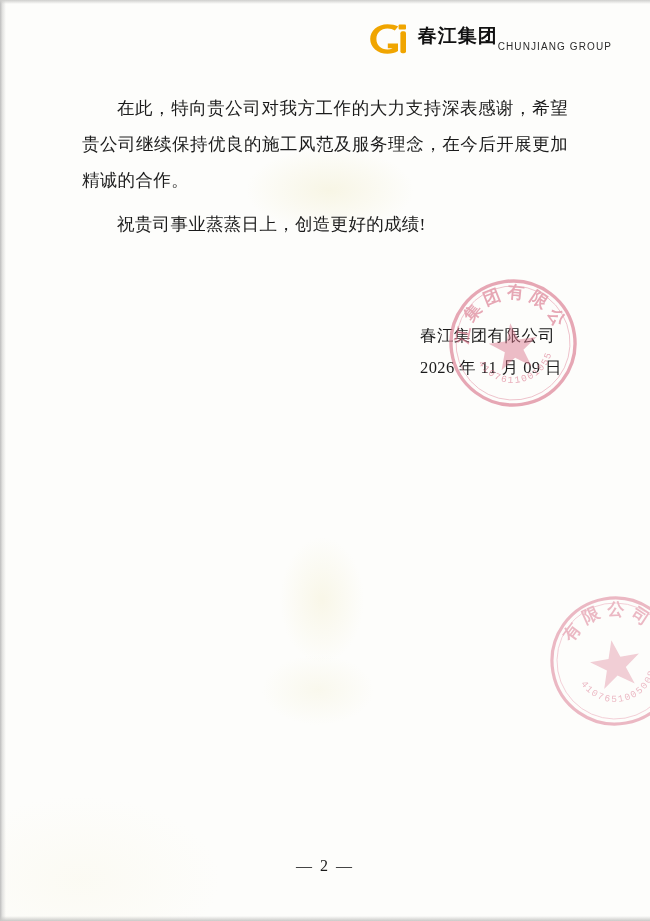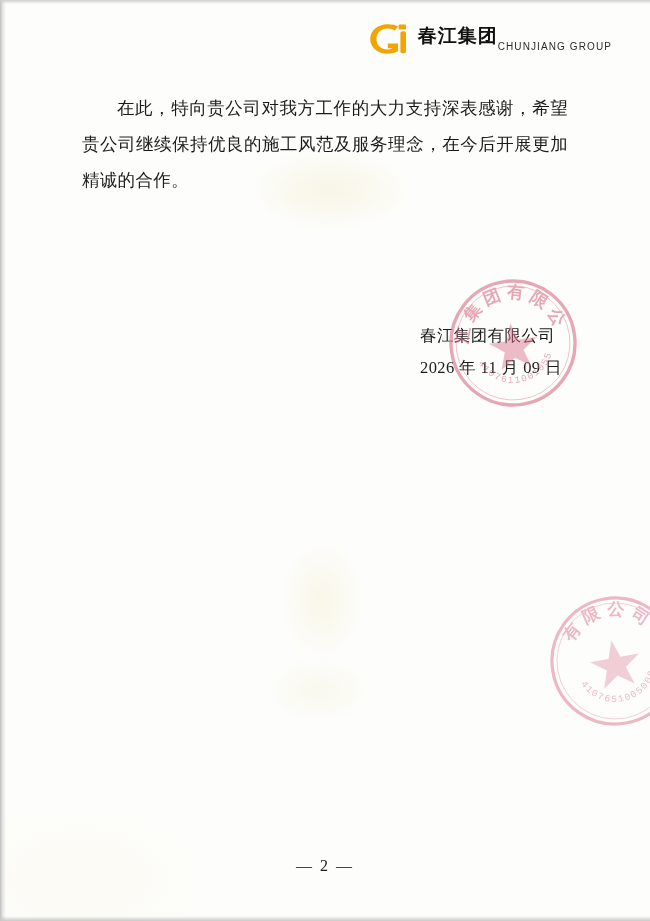--- a/index.html
+++ b/index.html
@@ -155,20 +155,21 @@
       </svg>
     </div>
     <div class="logo-text">
       <div class="logo-cn">春江集团</div>
       <div class="logo-en">CHUNJIANG GROUP</div>
     </div>
   </div>
 
   <div class="body-text">
     <p class="para">在此，特向贵公司对我方工作的大力支持深表感谢，希望贵公司继续保持优良的施工风范及服务理念，在今后开展更加精诚的合作。</p>
+    <p class="para">祝贵司事业蒸蒸日上，创造更好的成绩!</p>
   </div>
 
   <div class="signature">
     <div>春江集团有限公司</div>
     <div class="date">2026 年 11 月 09 日</div>
   </div>
 
   <div class="seal" style="left:443px; top:273px;">
     <svg width="140" height="140" viewBox="0 0 140 140" opacity="0.62">
       <g transform="rotate(-8 70 70)">

